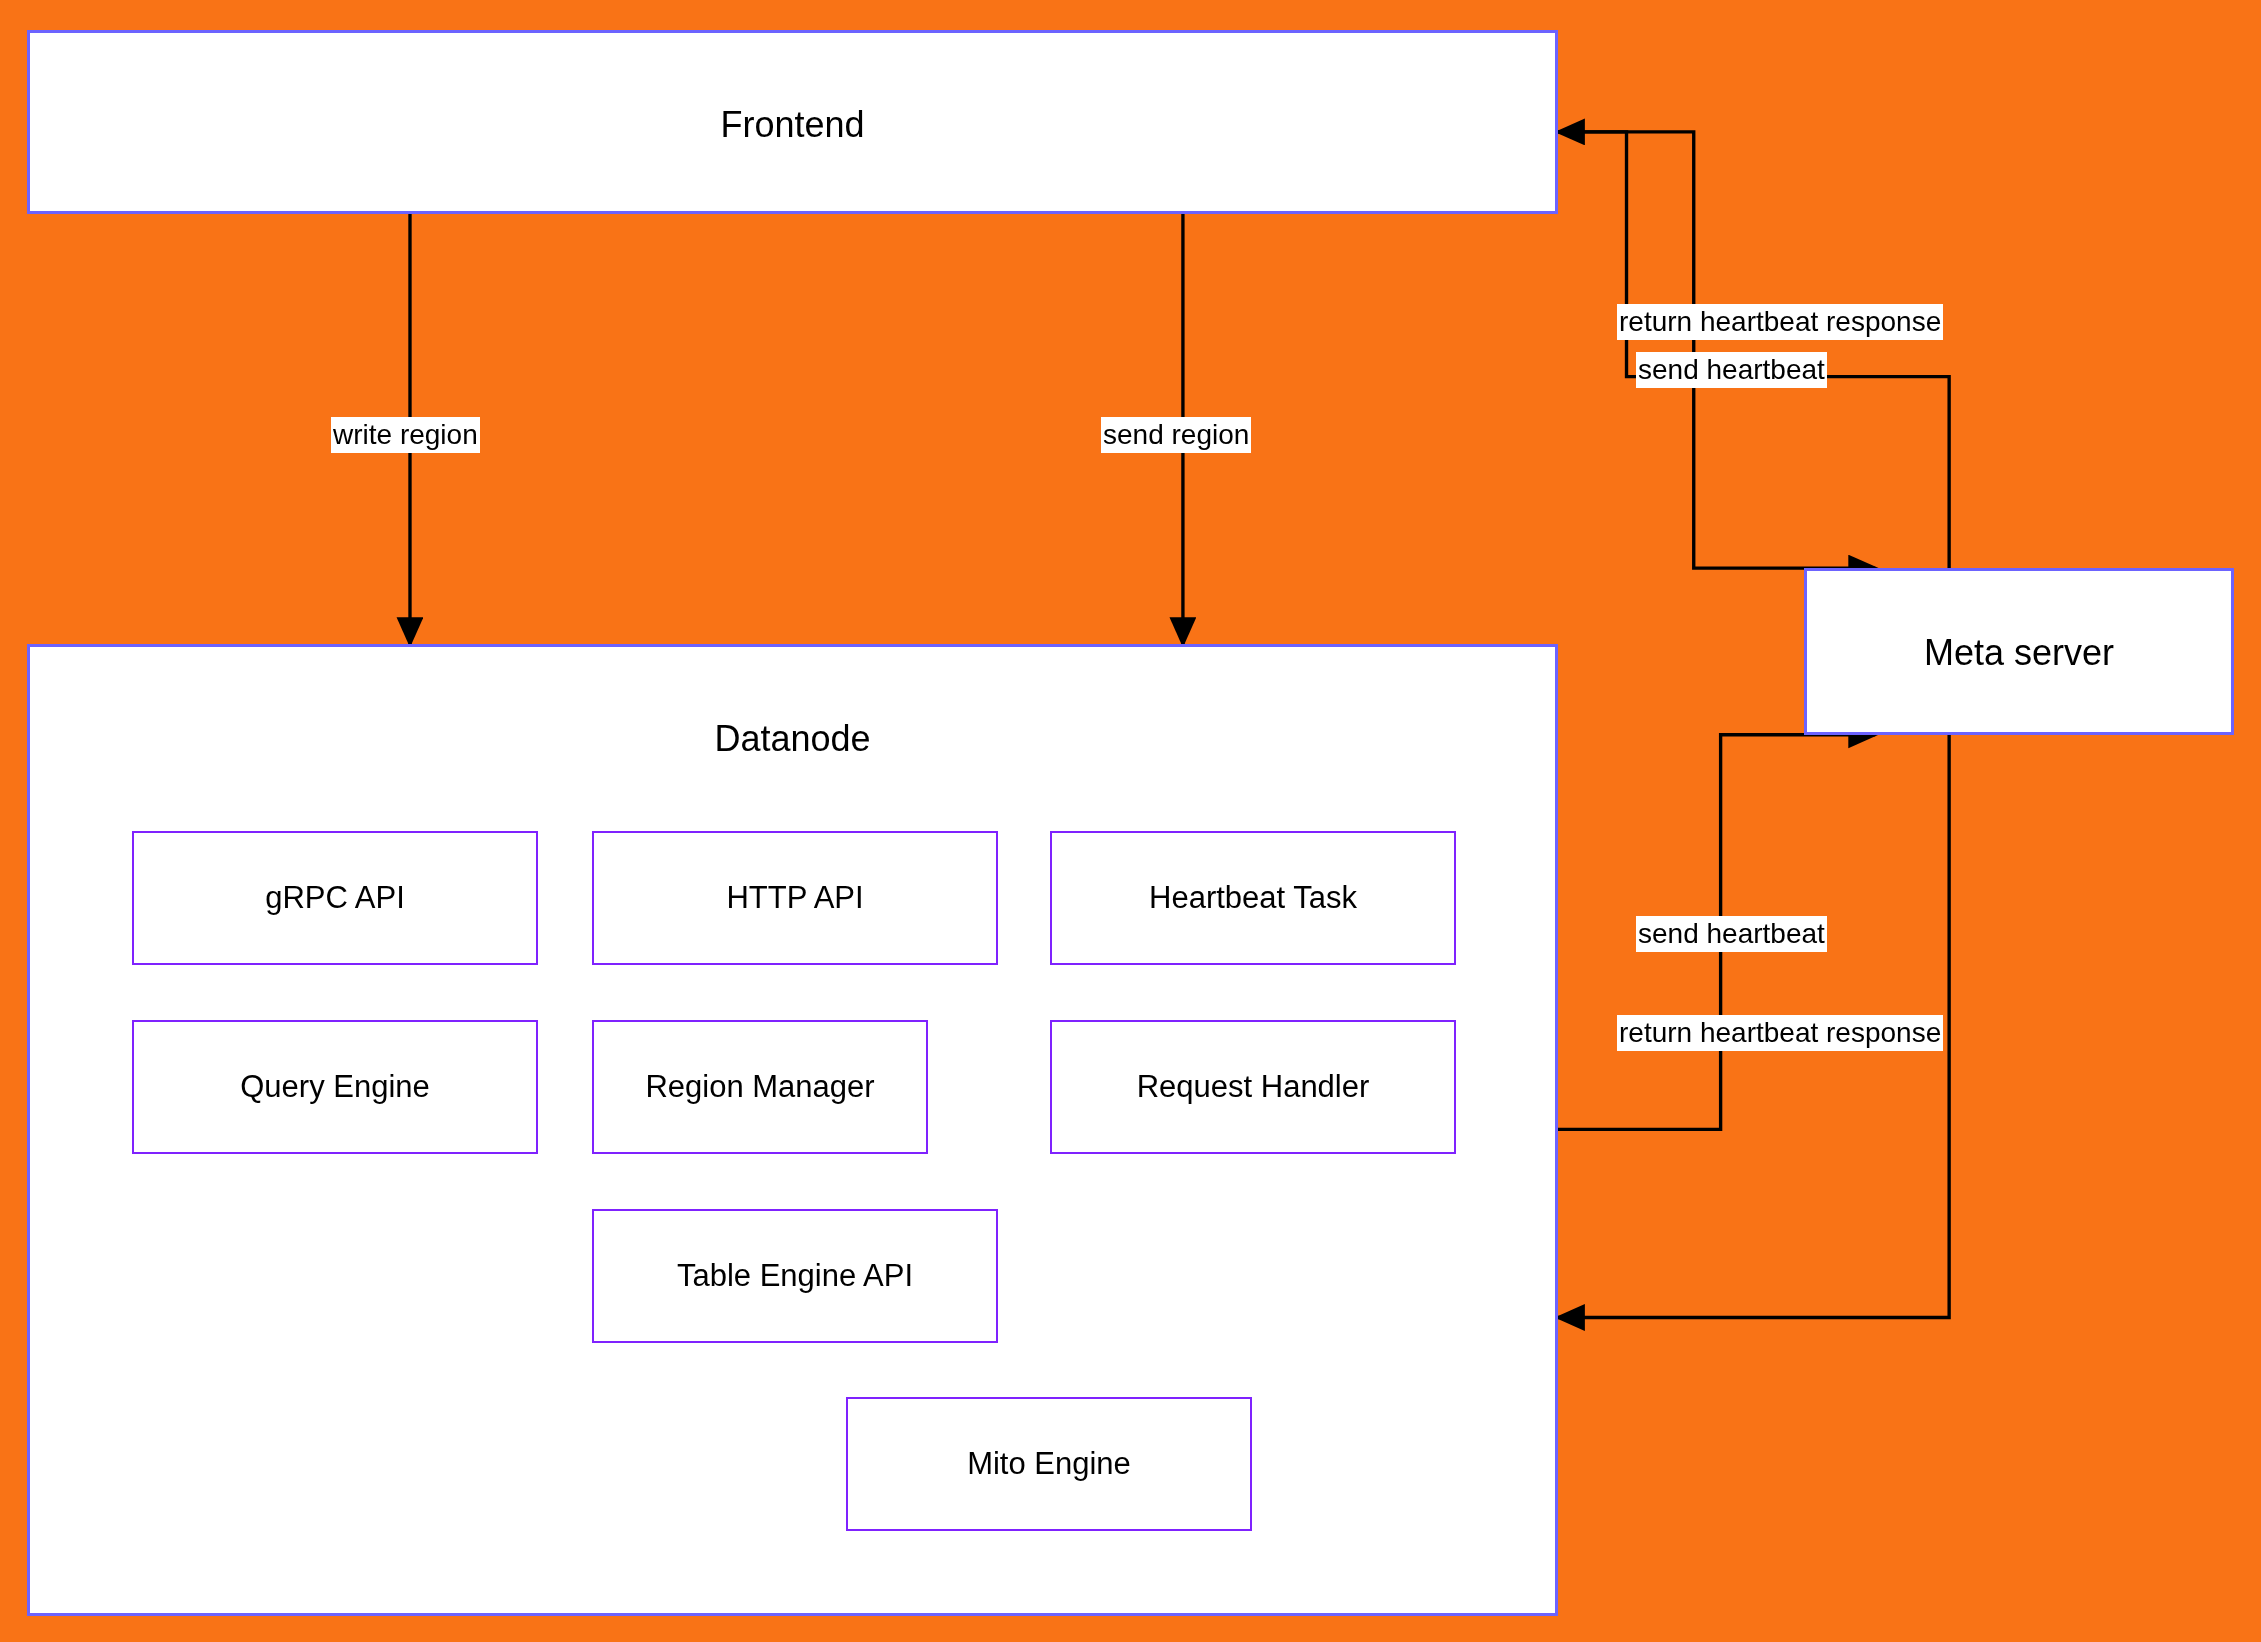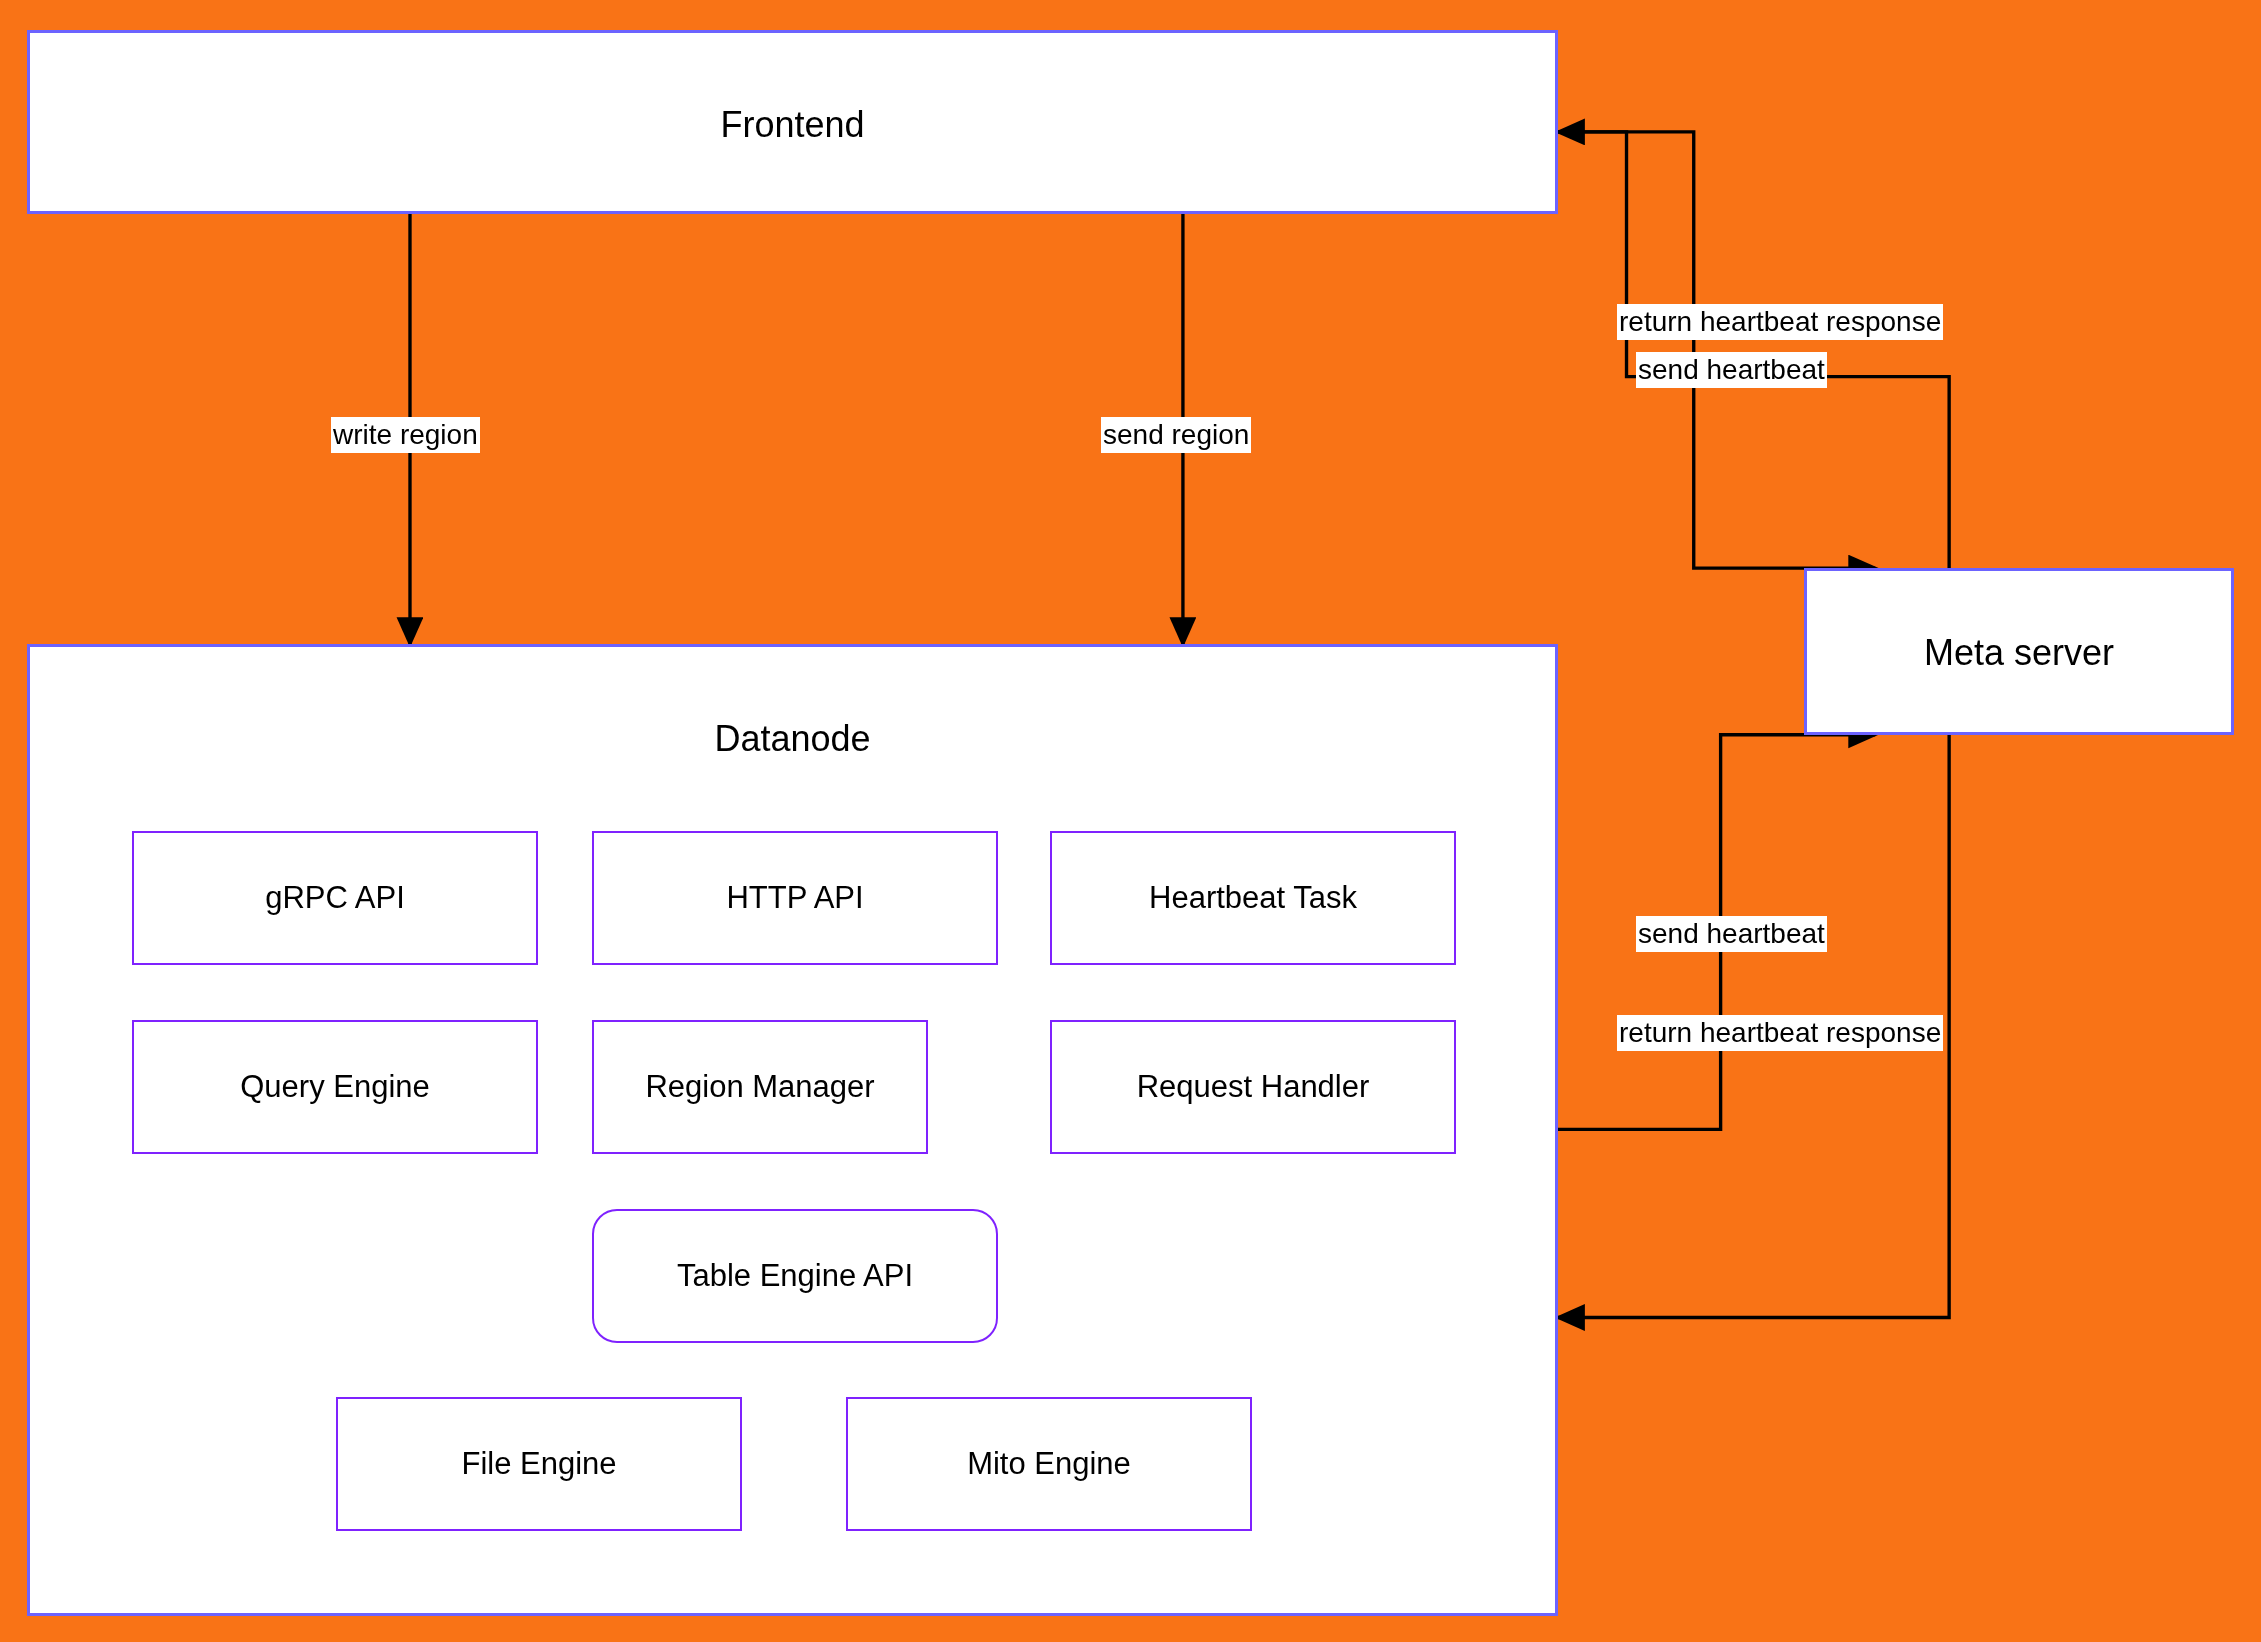--- a/index.html
+++ b/index.html
@@ -155,27 +155,24 @@
   <div class="component" style="left:132px; top:1020px; width:406px; height:134px;">
     <span class="component-label">Query Engine</span>
   </div>
   <div class="component" style="left:592px; top:1020px; width:336px; height:134px;">
     <span class="component-label">Region Manager</span>
   </div>
   <div class="component" style="left:1050px; top:1020px; width:406px; height:134px;">
     <span class="component-label">Request Handler</span>
   </div>
 
-  <div class="component" style="left:592px; top:1209px; width:406px; height:134px;border-radius:25px;">
+  <div class="component" style="left:592px; top:1209px; width:406px; height:134px;">
     <span class="component-label">Table Engine API</span>
   </div>
 
-  <div class="component" style="left:336px; top:1397px; width:406px; height:134px;">
-    <span class="component-label">File Engine</span>
-  </div>
   <div class="component" style="left:846px; top:1397px; width:406px; height:134px;">
     <span class="component-label">Mito Engine</span>
   </div>
 
   <div class="edge-label" style="left:331px; top:417px;">write region</div>
 
   <div class="edge-label" style="left:1101px; top:417px;">send region</div>
 
   <div class="edge-label" style="left:1617px; top:304px;">return heartbeat response</div>
 

